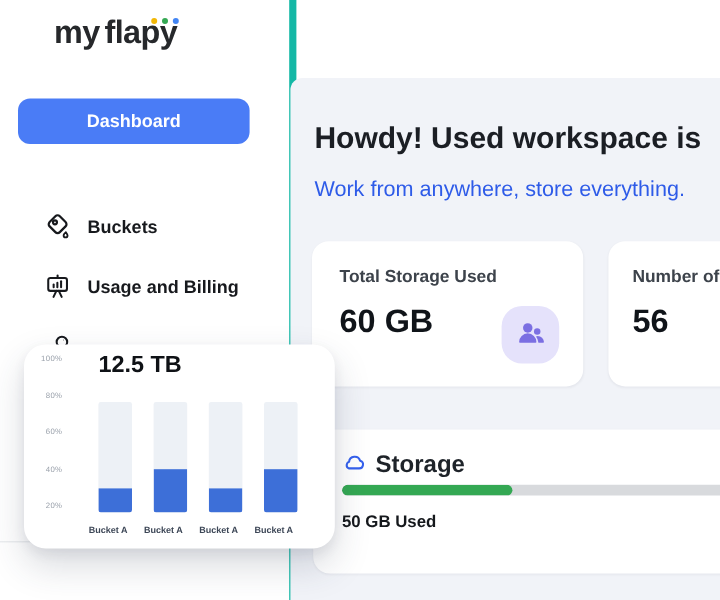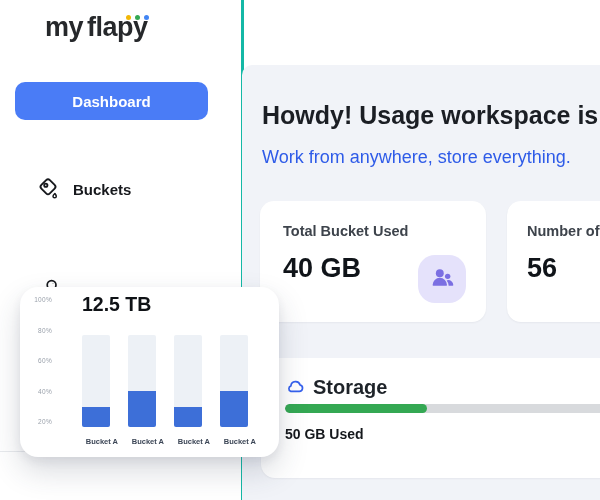--- a/index.html
+++ b/index.html
@@ -2,21 +2,21 @@
 <html style="--accent: #4a7cf6; --link: #2e5be8; --chartblue: #3d6fd8; --green: #34a853; --lavender: #e5e2fb;"><head>
 <meta charset="utf-8">
 <style>
   html,body{margin:0;padding:0;}
   body{
     width:600px;height:500px;overflow:hidden;position:relative;
     background:#ffffff;font-family:"Liberation Sans",sans-serif;
     -webkit-font-smoothing:antialiased;
   }
   
-  .sidebar{position:absolute;left:0;top:0;width:241px;height:500px;background:#fff;border-right:3px solid #14b8a6;}
+  .sidebar{position:absolute;left:0;top:0;width:241px;height:500px;background:#fff;border-right:6px solid #14b8a6;}
   .logo-wrap{position:absolute;left:45px;top:12px;width:140px;height:36px;}
   .logo-text{font-size:27px;font-weight:800;color:#26282b;letter-spacing:-0.5px;white-space:nowrap;}
   .logo-part2{margin-left:4px;}
   .logo-dots{position:absolute;left:81px;top:3px;display:flex;gap:4px;}
   .logo-dot{width:5px;height:5px;border-radius:50%;}
   .nav-btn{
     position:absolute;left:15px;top:82px;width:193px;height:38px;border-radius:10px;
     background:var(--accent,#4a7cf6);color:#fff;font-size:15px;font-weight:700;
     display:flex;align-items:center;justify-content:center;cursor:pointer;border:none;
   }
@@ -52,21 +52,21 @@
 
   
   .chart-card{
     position:absolute;left:20px;top:287px;width:259px;height:170px;background:#fff;border-radius:18px;
     box-shadow:0 14px 30px rgba(45,55,75,.18), 0 4px 10px rgba(45,55,75,.08);z-index:10;
   }
   .chart-title{position:absolute;left:62px;top:6px;font-size:19.5px;font-weight:800;color:#0f1216;}
   .ytick{position:absolute;left:6px;width:26px;text-align:right;font-size:6.5px;color:#9aa1ab;letter-spacing:.3px;}
   .bar-track{position:absolute;top:48px;width:28px;height:92px;background:#edf1f6;border-radius:2px;overflow:hidden;}
   .bar-fill{position:absolute;bottom:0;left:0;width:100%;background:var(--chartblue,#3d6fd8);}
-  .bar-cat{position:absolute;top:150px;width:44px;text-align:right;font-size:7.5px;font-weight:700;color:#3c4656;white-space:nowrap;}
+  .bar-cat{position:absolute;top:150px;width:44px;text-align:left;font-size:7.5px;font-weight:700;color:#3c4656;white-space:nowrap;}
 </style>
 </head>
 <body>
 
 <div class="sidebar">
   <div class="logo-wrap">
     <div class="logo-text"><span>my</span><span class="logo-part2">flapy</span></div>
     <div class="logo-dots">
       <span class="logo-dot" style="background: rgb(242, 183, 5);"></span>
       <span class="logo-dot" style="background: rgb(52, 168, 83);"></span>
@@ -82,44 +82,58 @@
     <span>
       <svg width="24" height="24" viewBox="0 0 22 22" fill="none" stroke="#17191d" stroke-width="1.7" stroke-linecap="round" stroke-linejoin="round">
         <rect x="5.5" y="3.5" width="11" height="11" rx="2.4" transform="rotate(-45 11 9)"></rect>
         <circle cx="9" cy="7.6" r="1.5"></circle>
         <path d="M17.3 15.1c.8 1.1 1.3 1.8 1.3 2.5a1.5 1.5 0 1 1 -3 0c0-.7.5-1.4 1.7-2.5z" stroke-width="1.4"></path>
       </svg>
     </span>
     <span class="label">Buckets</span>
   </div>
 
+  <div class="nav-item" style="top:191px;">
+    <span>
+      <svg width="24" height="24" viewBox="0 0 24 24" fill="none" stroke="#17191d" stroke-width="1.7" stroke-linecap="round" stroke-linejoin="round">
+        <path d="M12 2.6v2"></path>
+        <rect x="4.2" y="4.6" width="15.6" height="10.8" rx="1.8"></rect>
+        <path d="M8.7 12.3v-2.2"></path>
+          <path d="M11.8 12.3v-3.6"></path>
+          <path d="M14.9 12.3v-5"></path>
+        <path d="M8.6 20.4l2.4-5"></path>
+          <path d="M15.4 20.4l-2.4-5"></path>
+      </svg>
+    </span>
+    <span class="label">Usage and Billing</span>
+  </div>
 
   <div class="nav-item" style="top:241px;">
     <span>
       <svg width="24" height="24" viewBox="0 0 24 24" fill="none" stroke="#17191d" stroke-width="1.7" stroke-linecap="round" stroke-linejoin="round">
         <circle cx="15.6" cy="8" r="4.4"></circle>
         <circle cx="17" cy="6.4" r="0.4" fill="#17191d" stroke="none"></circle>
         <path d="M12.4 11.2l-7 7.1"></path>
         <path d="M5.4 18.3l1.8 1.8"></path>
         <path d="M8.4 15.3l1.7 1.7"></path>
       </svg>
     </span>
   </div>
 
   <div class="sidebar-divider"></div>
 </div>
 
 <div class="main-panel"></div>
 
-<div class="page-heading">Howdy! Usage workspace is</div>
+<div class="page-heading">Howdy! Used workspace is</div>
 <div class="page-subheading">Work from anywhere, store everything.</div>
 
 <div class="stat-card stat-card-1">
-  <div class="stat-label">Total Bucket Used</div>
-  <div class="stat-value">40 GB</div>
+  <div class="stat-label">Total Storage Used</div>
+  <div class="stat-value">60 GB</div>
   <div class="squircle">
     <span>
       <svg width="27" height="24" viewBox="0 0 24 21" fill="#7b6fe2">
         <circle cx="9.6" cy="7.2" r="3.5"></circle>
         <path d="M3.2 17.6a6.4 6.4 0 0 1 12.8 0q0 .6-.6.6H3.8q-.6 0-.6-.6z"></path>
         <circle cx="16.6" cy="9.9" r="2.4"></circle>
         <path d="M17 13.2a4.6 4.6 0 0 1 4.6 4.4q0 .6-.6.6h-3.5a8 8 0 0 0-1.8-4.7 4.6 4.6 0 0 1 1.3-.3z"></path>
       </svg>
     </span>
   </div>

